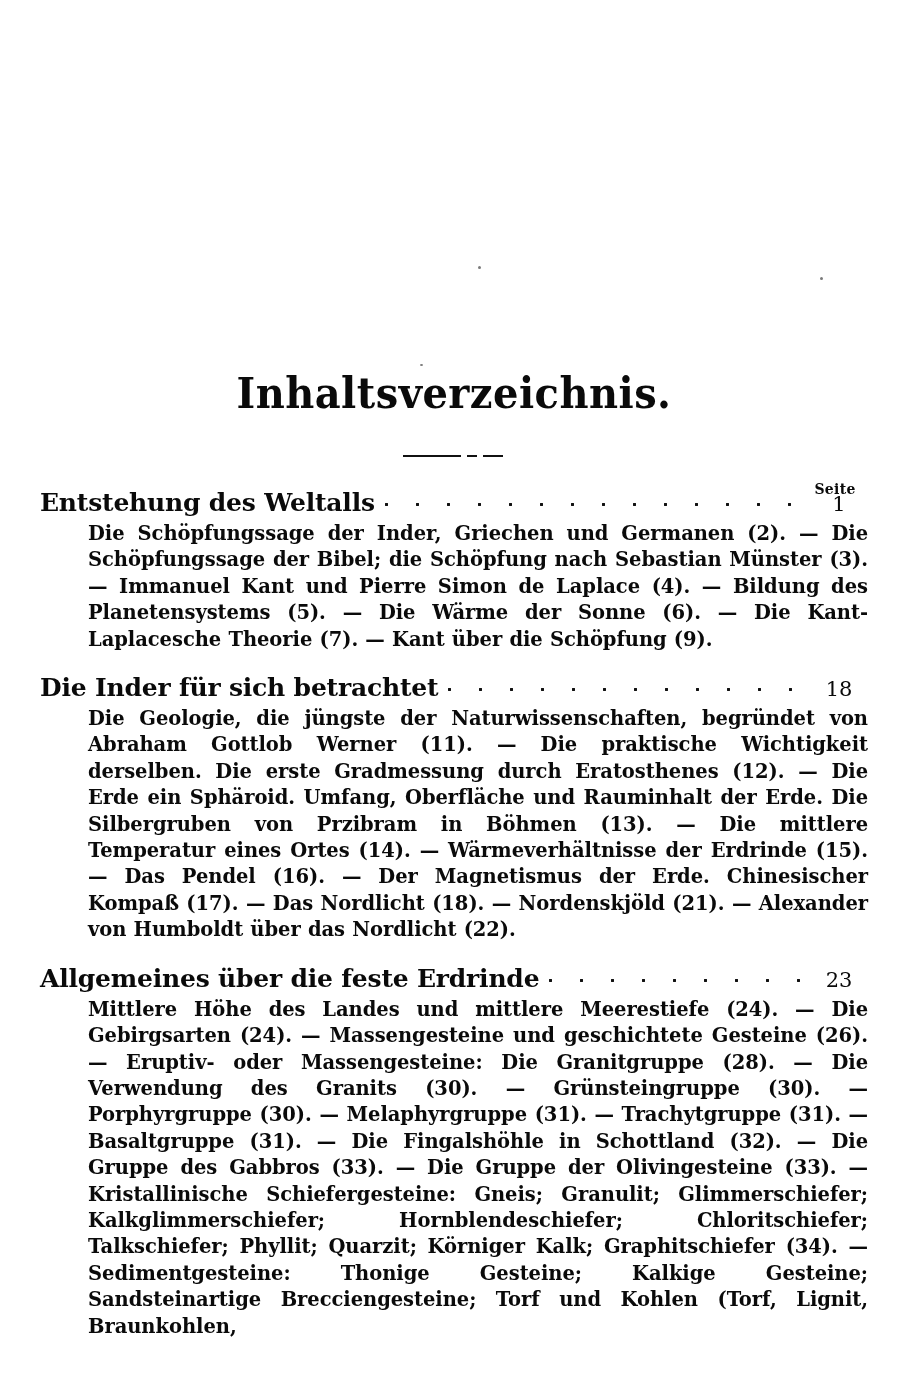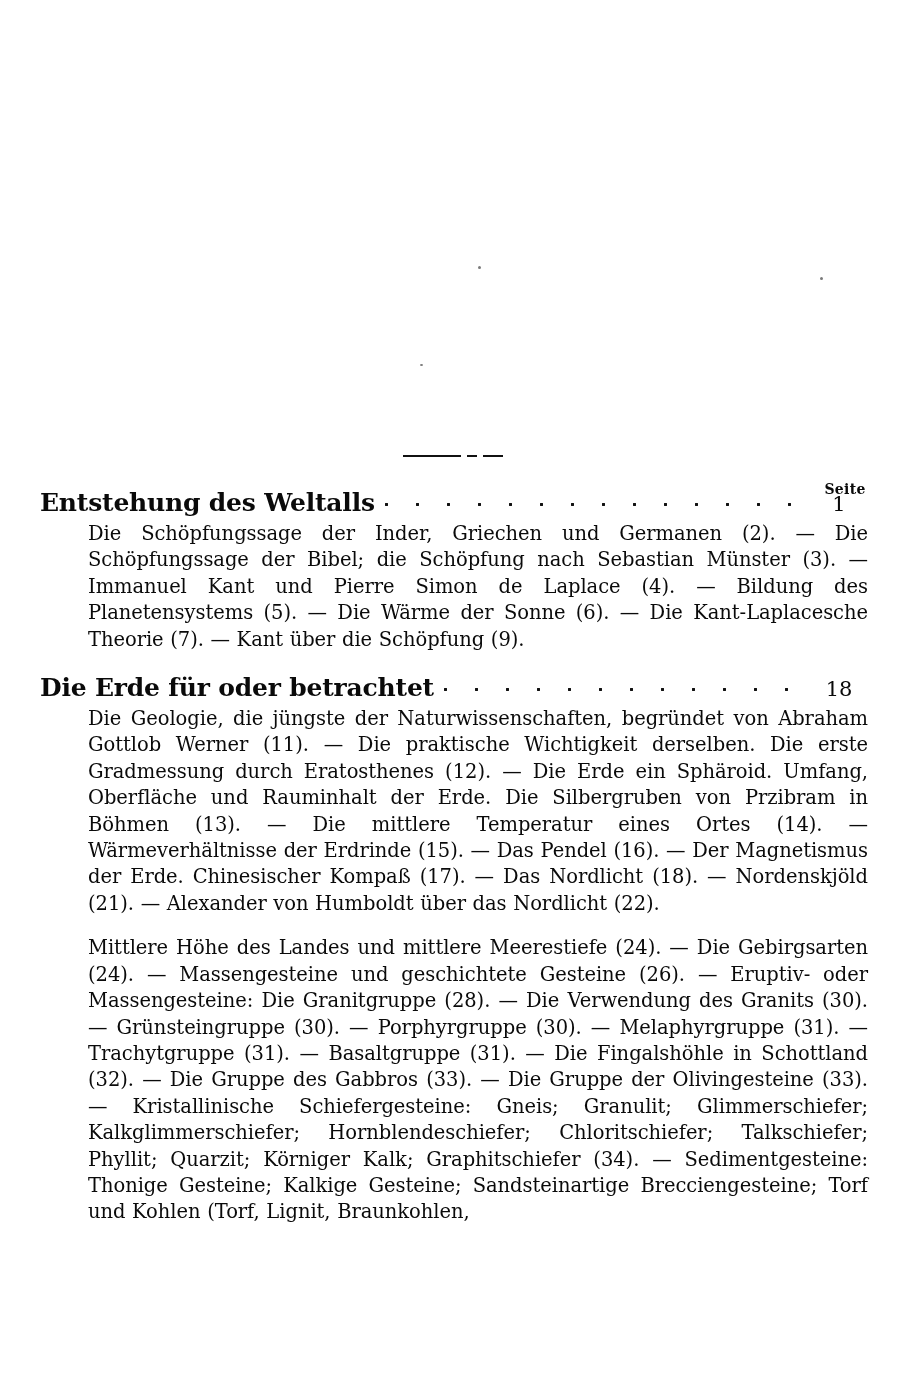--- a/index.html
+++ b/index.html
@@ -63,21 +63,21 @@
     top: 0;
     width: 10px;
     height: 2px;
     background: #111111;
     box-shadow: 16px 0 0 0 #111111, 26px 0 0 0 #111111;
   }
 
   
   .seite-label {
     position: absolute;
-    right: 18px;
+    right: 28px;
     top: 481px;
     width: 90px;
     text-align: center;
     font-weight: 700;
     font-size: 14px;
     letter-spacing: 0.3px;
   }
 
   
   .toc {
@@ -138,54 +138,63 @@
     margin-top: 1px;
     margin-left: 48px;
     margin-right: 0;
     font-size: 19.5px;
     line-height: 26.4px;
     text-align: justify;
     text-justify: inter-word;
     letter-spacing: -0.05px;
     word-spacing: 0.5px;
     hyphens: manual;
+    font-weight: bold;
   }
 </style>
 </head>
 <body>
 
 <div class="page">
 
   <div class="speck s1"></div>
   <div class="speck s2"></div>
   <div class="speck s3"></div>
 
+  <div class="title-block">
+    <div class="doc-title">Inhaltsverzeichnis.</div>
+  </div>
 
   <div class="title-rule"></div>
 
   <div class="seite-label">Seite</div>
 
   <div class="toc">
 
     <div class="entry">
       <div class="entry-head">
         <div class="entry-title">Entstehung des Weltalls</div>
         <div class="leader"></div>
         <div class="entry-page">1</div>
       </div>
       <div class="entry-desc">Die Schöpfungssage der Inder, Griechen und Germanen (2). — Die Schöpfungssage der Bibel; die Schöpfung nach Sebastian Münster (3). — Immanuel Kant und Pierre Simon de Laplace (4). — Bildung des Planetensystems (5). — Die Wärme der Sonne (6). — Die Kant-Laplacesche Theorie (7). — Kant über die Schöpfung (9).</div>
     </div>
 
     <div class="entry">
       <div class="entry-head">
-        <div class="entry-title">Die Erde für oder betrachtet</div>
+        <div class="entry-title">Die Inder für sich betrachtet</div>
         <div class="leader"></div>
         <div class="entry-page">18</div>
       </div>
       <div class="entry-desc">Die Geologie, die jüngste der Naturwissenschaften, begründet von Abraham Gottlob Werner (11). — Die praktische Wichtigkeit derselben. Die erste Gradmessung durch Eratosthenes (12). — Die Erde ein Sphäroid. Umfang, Oberfläche und Rauminhalt der Erde. Die Silbergruben von Przibram in Böhmen (13). — Die mittlere Temperatur eines Ortes (14). — Wärmeverhältnisse der Erdrinde (15). — Das Pendel (16). — Der Magnetismus der Erde. Chinesischer Kompaß (17). — Das Nordlicht (18). — Nordenskjöld (21). — Alexander von Humboldt über das Nordlicht (22).</div>
     </div>
 
     <div class="entry">
+      <div class="entry-head">
+        <div class="entry-title">Allgemeines über die feste Erdrinde</div>
+        <div class="leader"></div>
+        <div class="entry-page">23</div>
+      </div>
       <div class="entry-desc">Mittlere Höhe des Landes und mittlere Meerestiefe (24). — Die Gebirgsarten (24). — Massengesteine und geschichtete Gesteine (26). — Eruptiv- oder Massengesteine: Die Granitgruppe (28). — Die Verwendung des Granits (30). — Grünsteingruppe (30). — Porphyrgruppe (30). — Melaphyrgruppe (31). — Trachytgruppe (31). — Basaltgruppe (31). — Die Fingalshöhle in Schottland (32). — Die Gruppe des Gabbros (33). — Die Gruppe der Olivingesteine (33). — Kristallinische Schiefergesteine: Gneis; Granulit; Glimmerschiefer; Kalkglimmerschiefer; Hornblendeschiefer; Chloritschiefer; Talkschiefer; Phyllit; Quarzit; Körniger Kalk; Graphitschiefer (34). — Sedimentgesteine: Thonige Gesteine; Kalkige Gesteine; Sandsteinartige Brecciengesteine; Torf und Kohlen (Torf, Lignit, Braunkohlen,</div>
     </div>
 
   </div>
 </div>
 
 </body></html>

